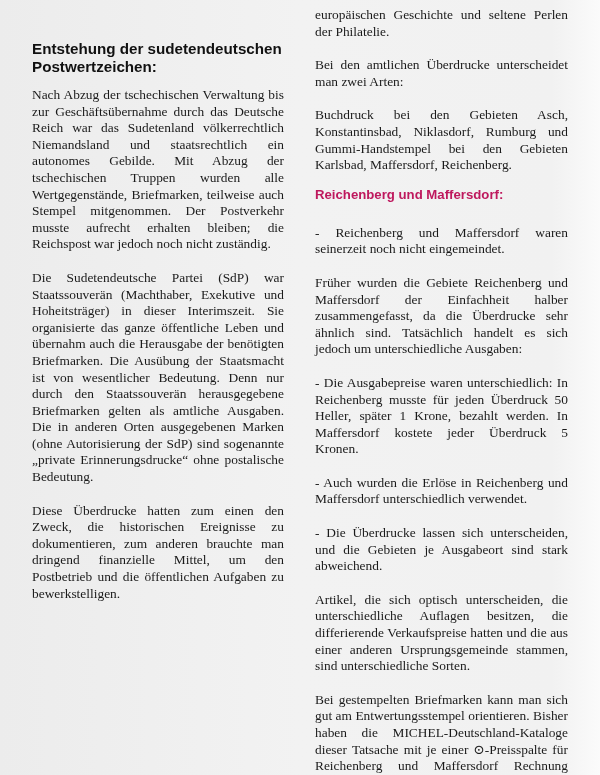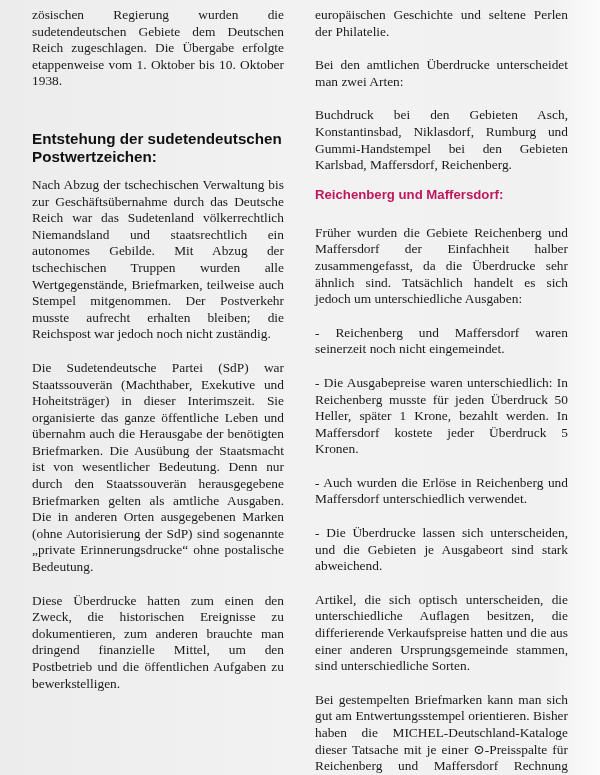--- a/index.html
+++ b/index.html
@@ -27,33 +27,32 @@
   h3.sub {
     font-family: "Liberation Sans", "DejaVu Sans", sans-serif;
     font-weight: bold; font-size: 13.2px; line-height: 16px;
     margin: -4px 0 22px 0; color: #be185d; text-align: left;
   }
 </style>
 </head>
 <body>
 
 <div class="col col-left">
-  <p class="top-p">zösischen Regierung wurden die sudetendeutschen Gebiete dem Deutschen Reich zugeschlagen. Die Übergabe erfolgte etappenweise vom 1. Oktober bis 10. Oktober 1938.</p>
   <h2 class="sec">Entstehung der sudetendeutschen Postwertzeichen:</h2>
   <p>Nach Abzug der tschechischen Verwaltung bis zur Geschäftsübernahme durch das Deutsche Reich war das Sudetenland völkerrechtlich Niemandsland und staatsrechtlich ein autonomes Gebilde. Mit Abzug der tschechischen Truppen wurden alle Wertgegenstände, Briefmarken, teilweise auch Stempel mitgenommen. Der Postverkehr musste aufrecht erhalten bleiben; die Reichspost war jedoch noch nicht zuständig.</p>
   <p>Die Sudetendeutsche Partei (SdP) war Staatssouverän (Machthaber, Exekutive und Hoheitsträger) in dieser Interimszeit. Sie organisierte das ganze öffentliche Leben und übernahm auch die Herausgabe der benötigten Briefmarken. Die Ausübung der Staatsmacht ist von wesentlicher Bedeutung. Denn nur durch den Staatssouverän herausgegebene Briefmarken gelten als amtliche Ausgaben. Die in anderen Orten ausgegebenen Marken (ohne Autorisierung der SdP) sind sogenannte „private Erinnerungsdrucke“ ohne postalische Bedeutung.</p>
   <p>Diese Überdrucke hatten zum einen den Zweck, die historischen Ereignisse zu dokumentieren, zum anderen brauchte man dringend finanzielle Mittel, um den Postbetrieb und die öffentlichen Aufgaben zu bewerkstelligen.</p>
 
 </div>
 
 <div class="col col-right">
   <p class="top-p">europäischen Geschichte und seltene Perlen der Philatelie.</p>
   <p>Bei den amtlichen Überdrucke unterscheidet man zwei Arten:</p>
   <p>Buchdruck bei den Gebieten Asch, Konstantinsbad, Niklasdorf, Rumburg und Gummi-Handstempel bei den Gebieten Karlsbad, Maffersdorf, Reichenberg.</p>
   <h3 class="sub">Reichenberg und Maffersdorf:</h3>
+  <p>- Reichenberg und Maffersdorf waren seinerzeit noch nicht eingemeindet.</p>
   <p>Früher wurden die Gebiete Reichenberg und Maffersdorf der Einfachheit halber zusammengefasst, da die Überdrucke sehr ähnlich sind. Tatsächlich handelt es sich jedoch um unterschiedliche Ausgaben:</p>
-  <p>- Reichenberg und Maffersdorf waren seinerzeit noch nicht eingemeindet.</p>
   <p>- Die Ausgabepreise waren unterschiedlich: In Reichenberg musste für jeden Überdruck 50 Heller, später 1 Krone, bezahlt werden. In Maffersdorf kostete jeder Überdruck 5 Kronen.</p>
   <p>- Auch wurden die Erlöse in Reichenberg und Maffersdorf unterschiedlich verwendet.</p>
   <p>- Die Überdrucke lassen sich unterscheiden, und die Gebieten je Ausgabeort sind stark abweichend.</p>
   <p>Artikel, die sich optisch unterscheiden, die unterschiedliche Auflagen besitzen, die differierende Verkaufspreise hatten und die aus einer anderen Ursprungsgemeinde stammen, sind unterschiedliche Sorten.</p>
   <p>Bei gestempelten Briefmarken kann man sich gut am Entwertungsstempel orientieren. Bisher haben die MICHEL-Deutschland-Kataloge dieser Tatsache mit je einer ⊙-Preisspalte für Reichenberg und Maffersdorf Rechnung getragen. Bei ungebrauchten bzw. postfrischen Marken wurde nur die billigere Variante notiert. Inzwischen lassen sich jedoch auch ungestempelte Marken anhand des Überdrucks unterscheiden. Dies hat</p>
 </div>
 
 </body></html>

